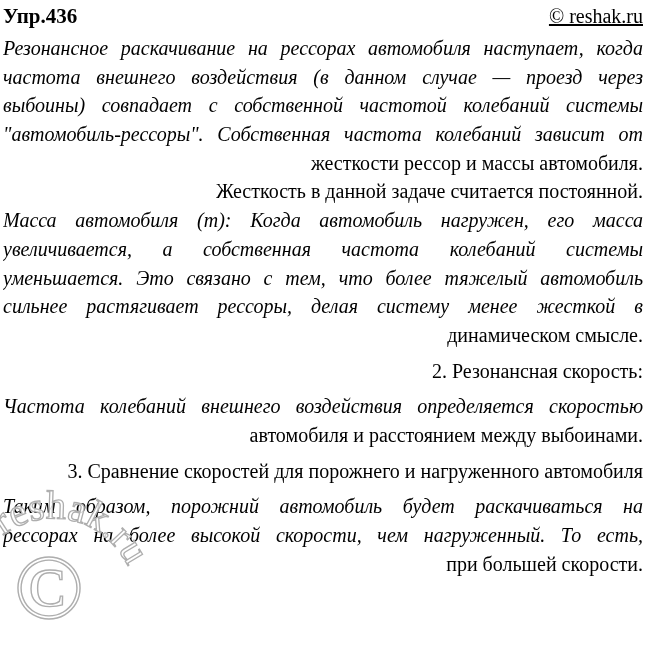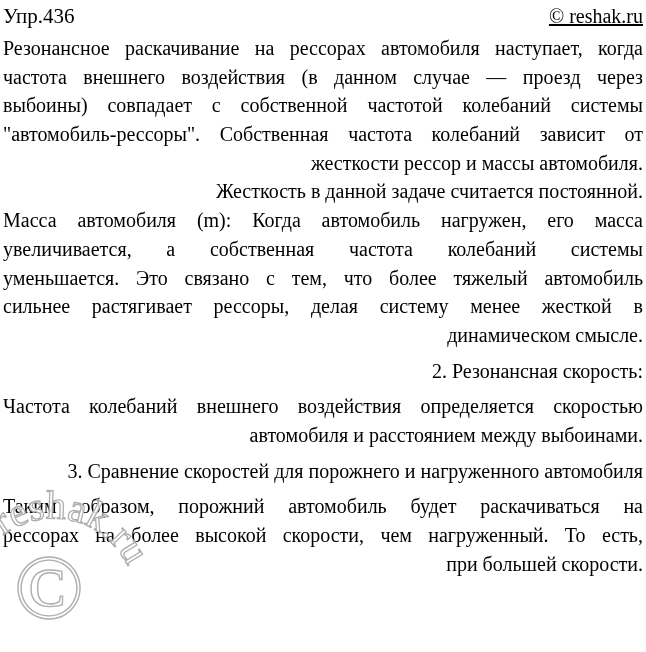--- a/index.html
+++ b/index.html
@@ -9,30 +9,30 @@
     color: #000000;
     -webkit-font-smoothing: antialiased;
   }
   .page { padding: 4px 3px 0 3px; position: relative; }
 
   
   .hdr {
     display: flex; justify-content: space-between; align-items: baseline;
     height: 24px; line-height: 24px; margin-bottom: 6px;
   }
-  .hdr .num  { font-weight: normal; font-size: 21px; }
+  .hdr .num  { font-weight: bold; font-size: 21px; }
   .hdr .copy { font-size: 20px; text-decoration: underline; }
 
   
   .doc { width: 640px; font-size: 20px; }
   .ln {
     height: 28.7px; line-height: 28.7px; overflow: hidden;
     white-space: normal; text-align: right;
   }
-  .j  { text-align: justify; text-align-last: justify; }
+  .j  { text-align: justify; text-align-last: justify; font-style: italic; }
   .mt { margin-top: 7px; }
 
   
   .wm {
     position: absolute; left: 0; top: 438px; width: 210px; height: 214px;
     pointer-events: none; z-index: 5;
   }
   .wm svg { display: block; }
 </style>
 </head>

